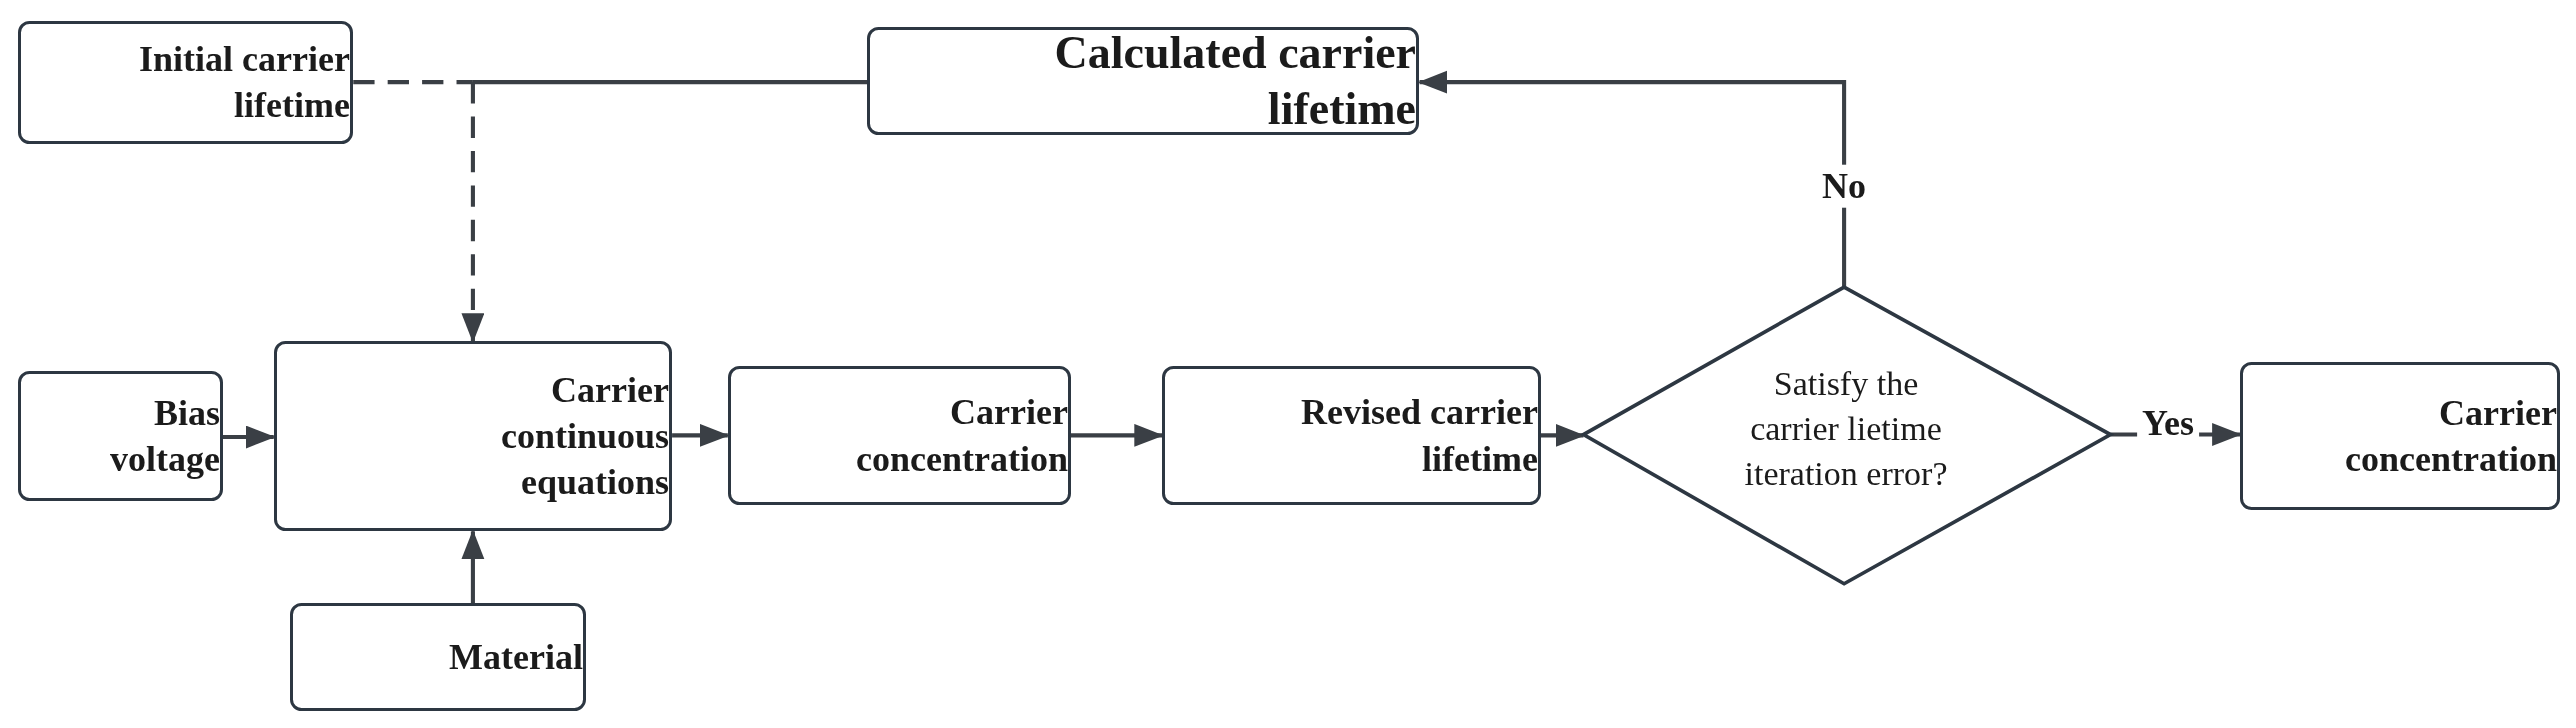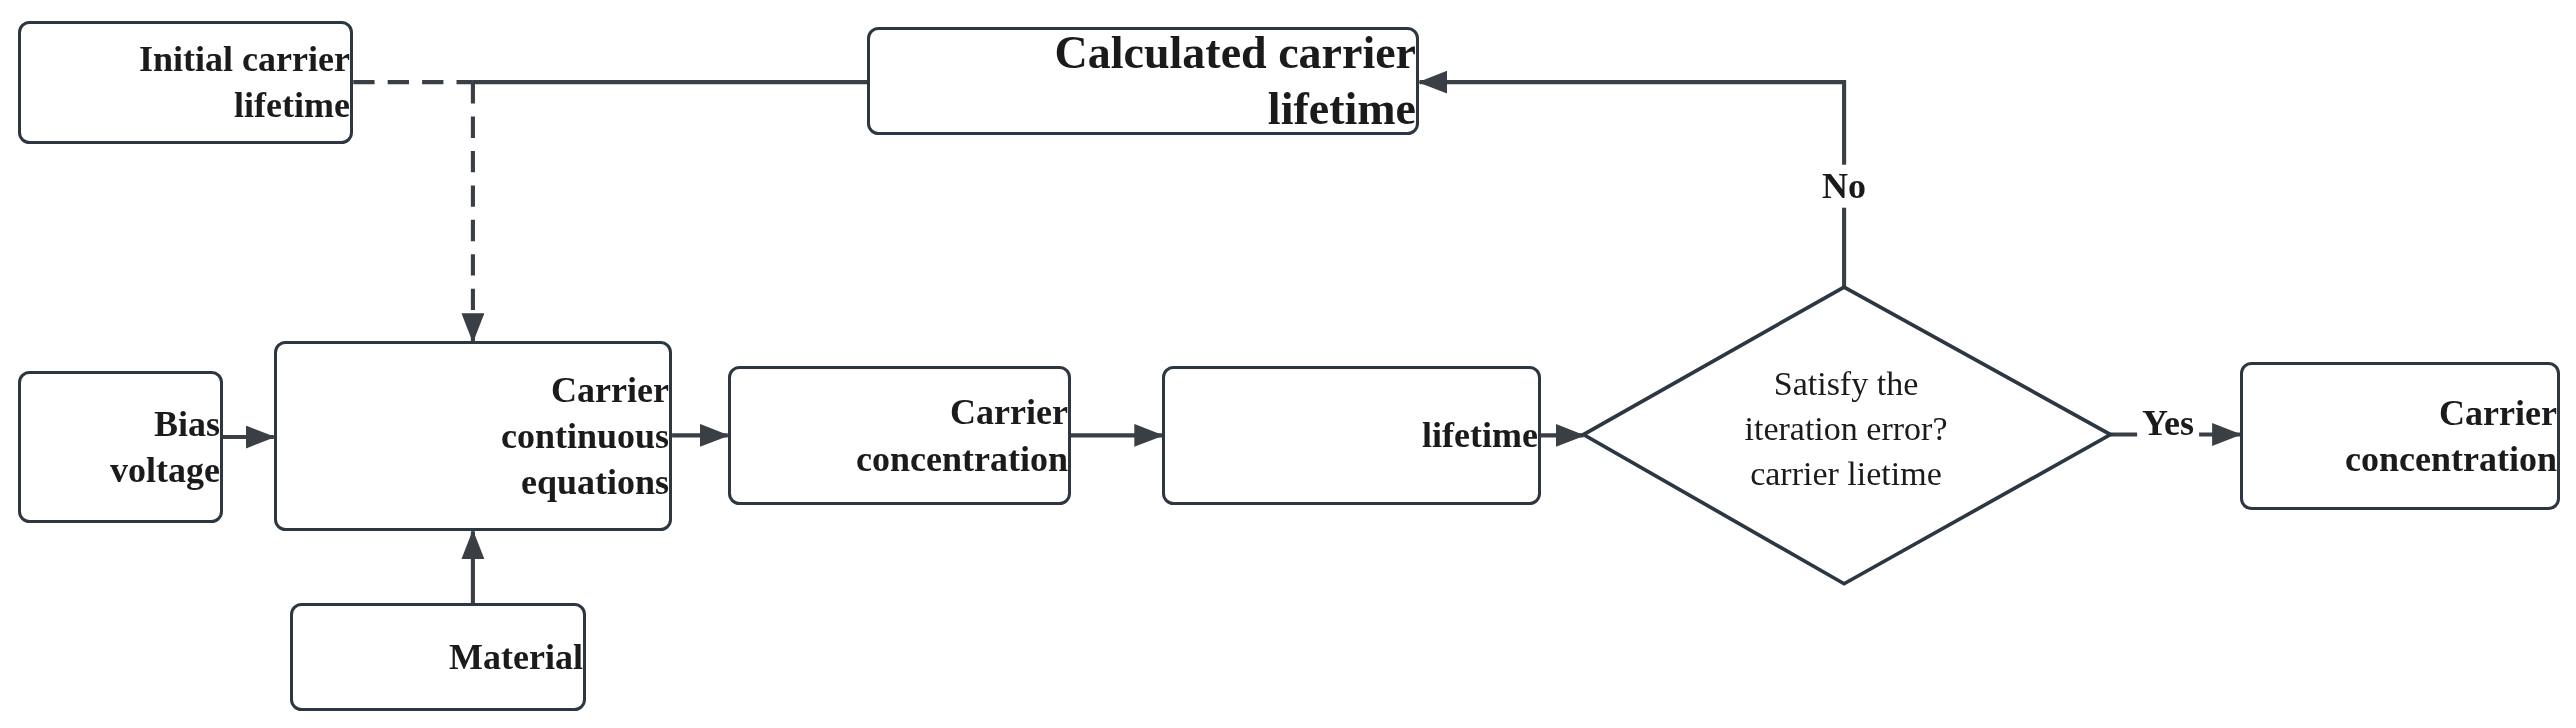--- a/index.html
+++ b/index.html
@@ -123,52 +123,53 @@
   <div class="node" style="left:18px; top:20.5px; width:335px; height:123px;">
     <span>Initial carrier</span>
     <span>lifetime</span>
   </div>
 
   <div class="node" style="left:867px; top:27px; width:552px; height:108px; font-size:46px; line-height:1.22;">
     <span>Calculated carrier</span>
     <span>lifetime</span>
   </div>
 
-  <div class="node" style="left:18px; top:371px; width:205px; height:152px;">
+  <div class="node" style="left:18px; top:371px; width:205px; height:130px;">
     <span>Bias</span>
     <span>voltage</span>
   </div>
 
   <div class="node" style="left:274px; top:341px; width:398px; height:190px;">
     <span>Carrier</span>
     <span>continuous</span>
     <span>equations</span>
   </div>
 
   <div class="node" style="left:728px; top:366px; width:343px; height:139px;">
     <span>Carrier</span>
     <span>concentration</span>
   </div>
 
   <div class="node" style="left:1162px; top:366px; width:379px; height:139px;">
+    <span>Revised carrier</span>
     <span>lifetime</span>
   </div>
 
   <div class="node" style="left:2240px; top:362px; width:320px; height:148px;">
     <span>Carrier</span>
     <span>concentration</span>
   </div>
 
   <div class="node" style="left:290px; top:603px; width:296px; height:108px;">
     <span>Material</span>
   </div>
 
   <div class="diamond-text" style="left:1633px; top:361px; width:426px; height:148px;">
     <span>Satisfy the</span>
+    <span>carrier lietime</span>
     <span>iteration error?</span>
-    <span>carrier lietime</span>
   </div>
 
   <div class="edge-label" style="left:1844px; top:170px;margin-top:16px;">No</div>
   <div class="edge-label" style="left:2168px; top:423px;">Yes</div>
 
 </div>
 
 
 </body></html>

